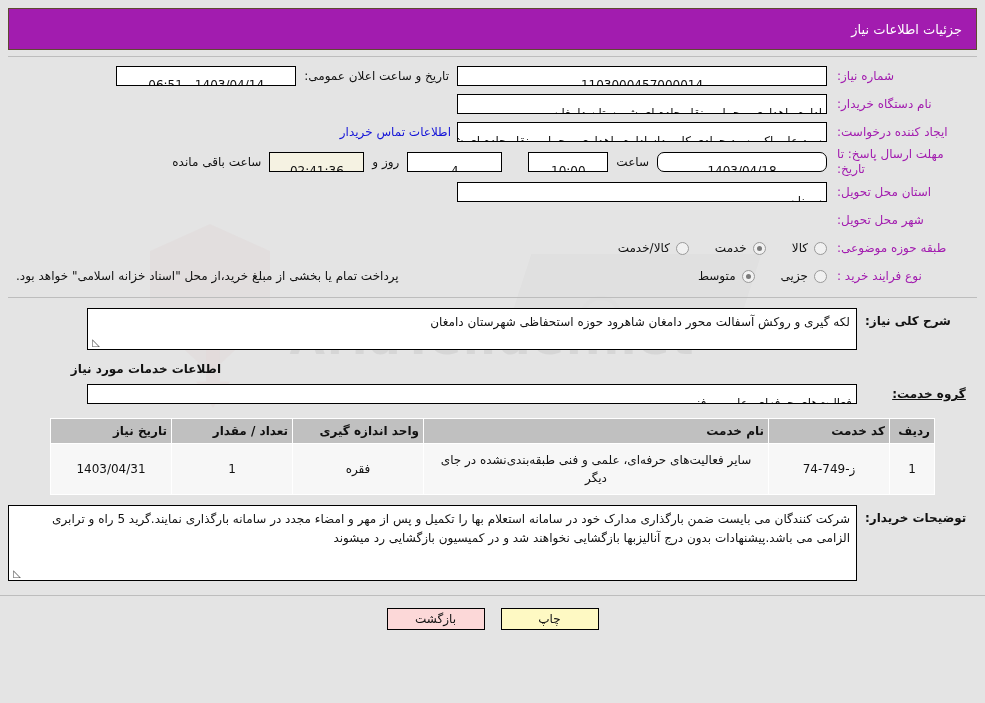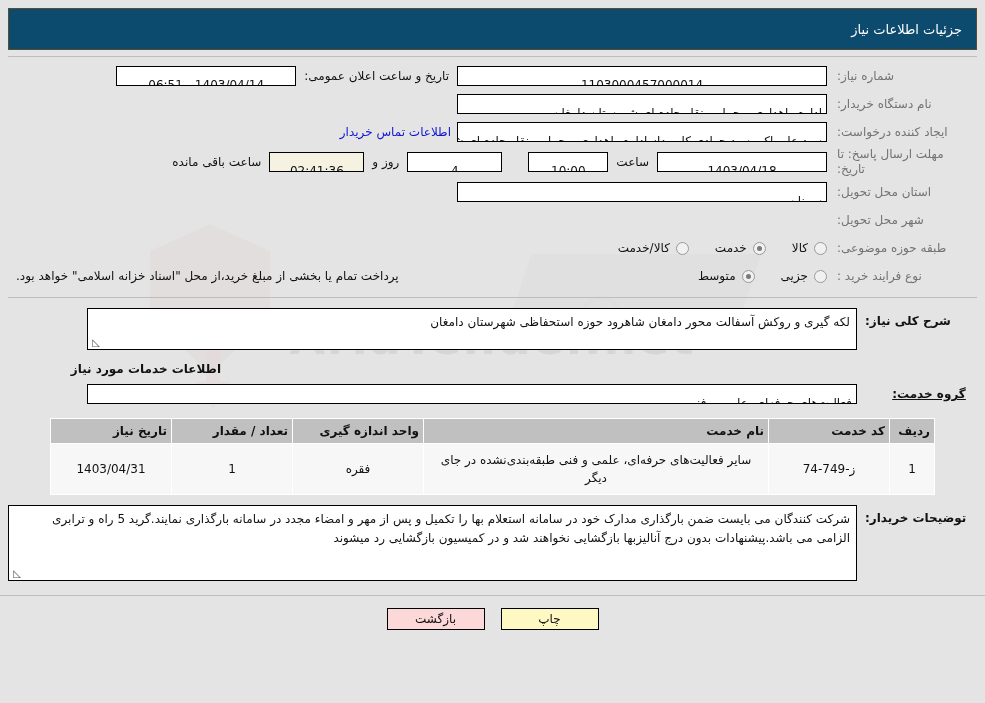--- a/index.html
+++ b/index.html
@@ -76,21 +76,21 @@
     border-radius: 50%;
     opacity: .7;
   }
 
   
   .titlebar {
     position: relative;
     z-index: 2;
     margin: 8px 8px 0 8px;
     height: 40px;
-    background: #0c4a6e;
+    background: #a21caf;
     border: 1px solid #5e4a32;
     color: #ffffff;
     display: flex;
     align-items: center;
     padding: 0 14px;
     font-size: 13px;
   }
 
   
   .panel {
@@ -107,21 +107,21 @@
     display: flex;
     align-items: center;
     min-height: 26px;
     margin-bottom: 2px;
   }
   .lbl {
     flex: 0 0 150px;
     text-align: left;
     padding-left: 10px;
     font-size: 12px;
-    color: #737373;
+    color: #a21caf;
     line-height: 1.35;
     box-sizing: border-box;
     padding-right: 4px;
   }
   .lbl.two-line { line-height: 1.25; }
 
   .tbox {
     border: 1px solid #000;
     background: #fff;
     height: 20px;
@@ -133,21 +133,21 @@
     overflow: hidden;
     white-space: nowrap;
     color: #111;
   }
   .tbox.rtl-start { text-align: right; }
   .tbox.beige { background: #f5f2e2; }
 
   .w-need   { width: 370px; }
   .w-org    { width: 370px; }
   .w-creator{ width: 370px; }
-  .w-date   { width: 170px; }
+  .w-date   { width: 170px; border-radius: 7px; }
   .w-prov   { width: 370px; }
   .w-city   { width: 370px; }
   .w-time   { width: 95px; }
   .w-days   { width: 95px; }
   .w-clock  { width: 80px; }
   .w-pub    { width: 180px; }
 
   .mini-lbl {
     font-size: 12px;
     padding: 0 8px;

